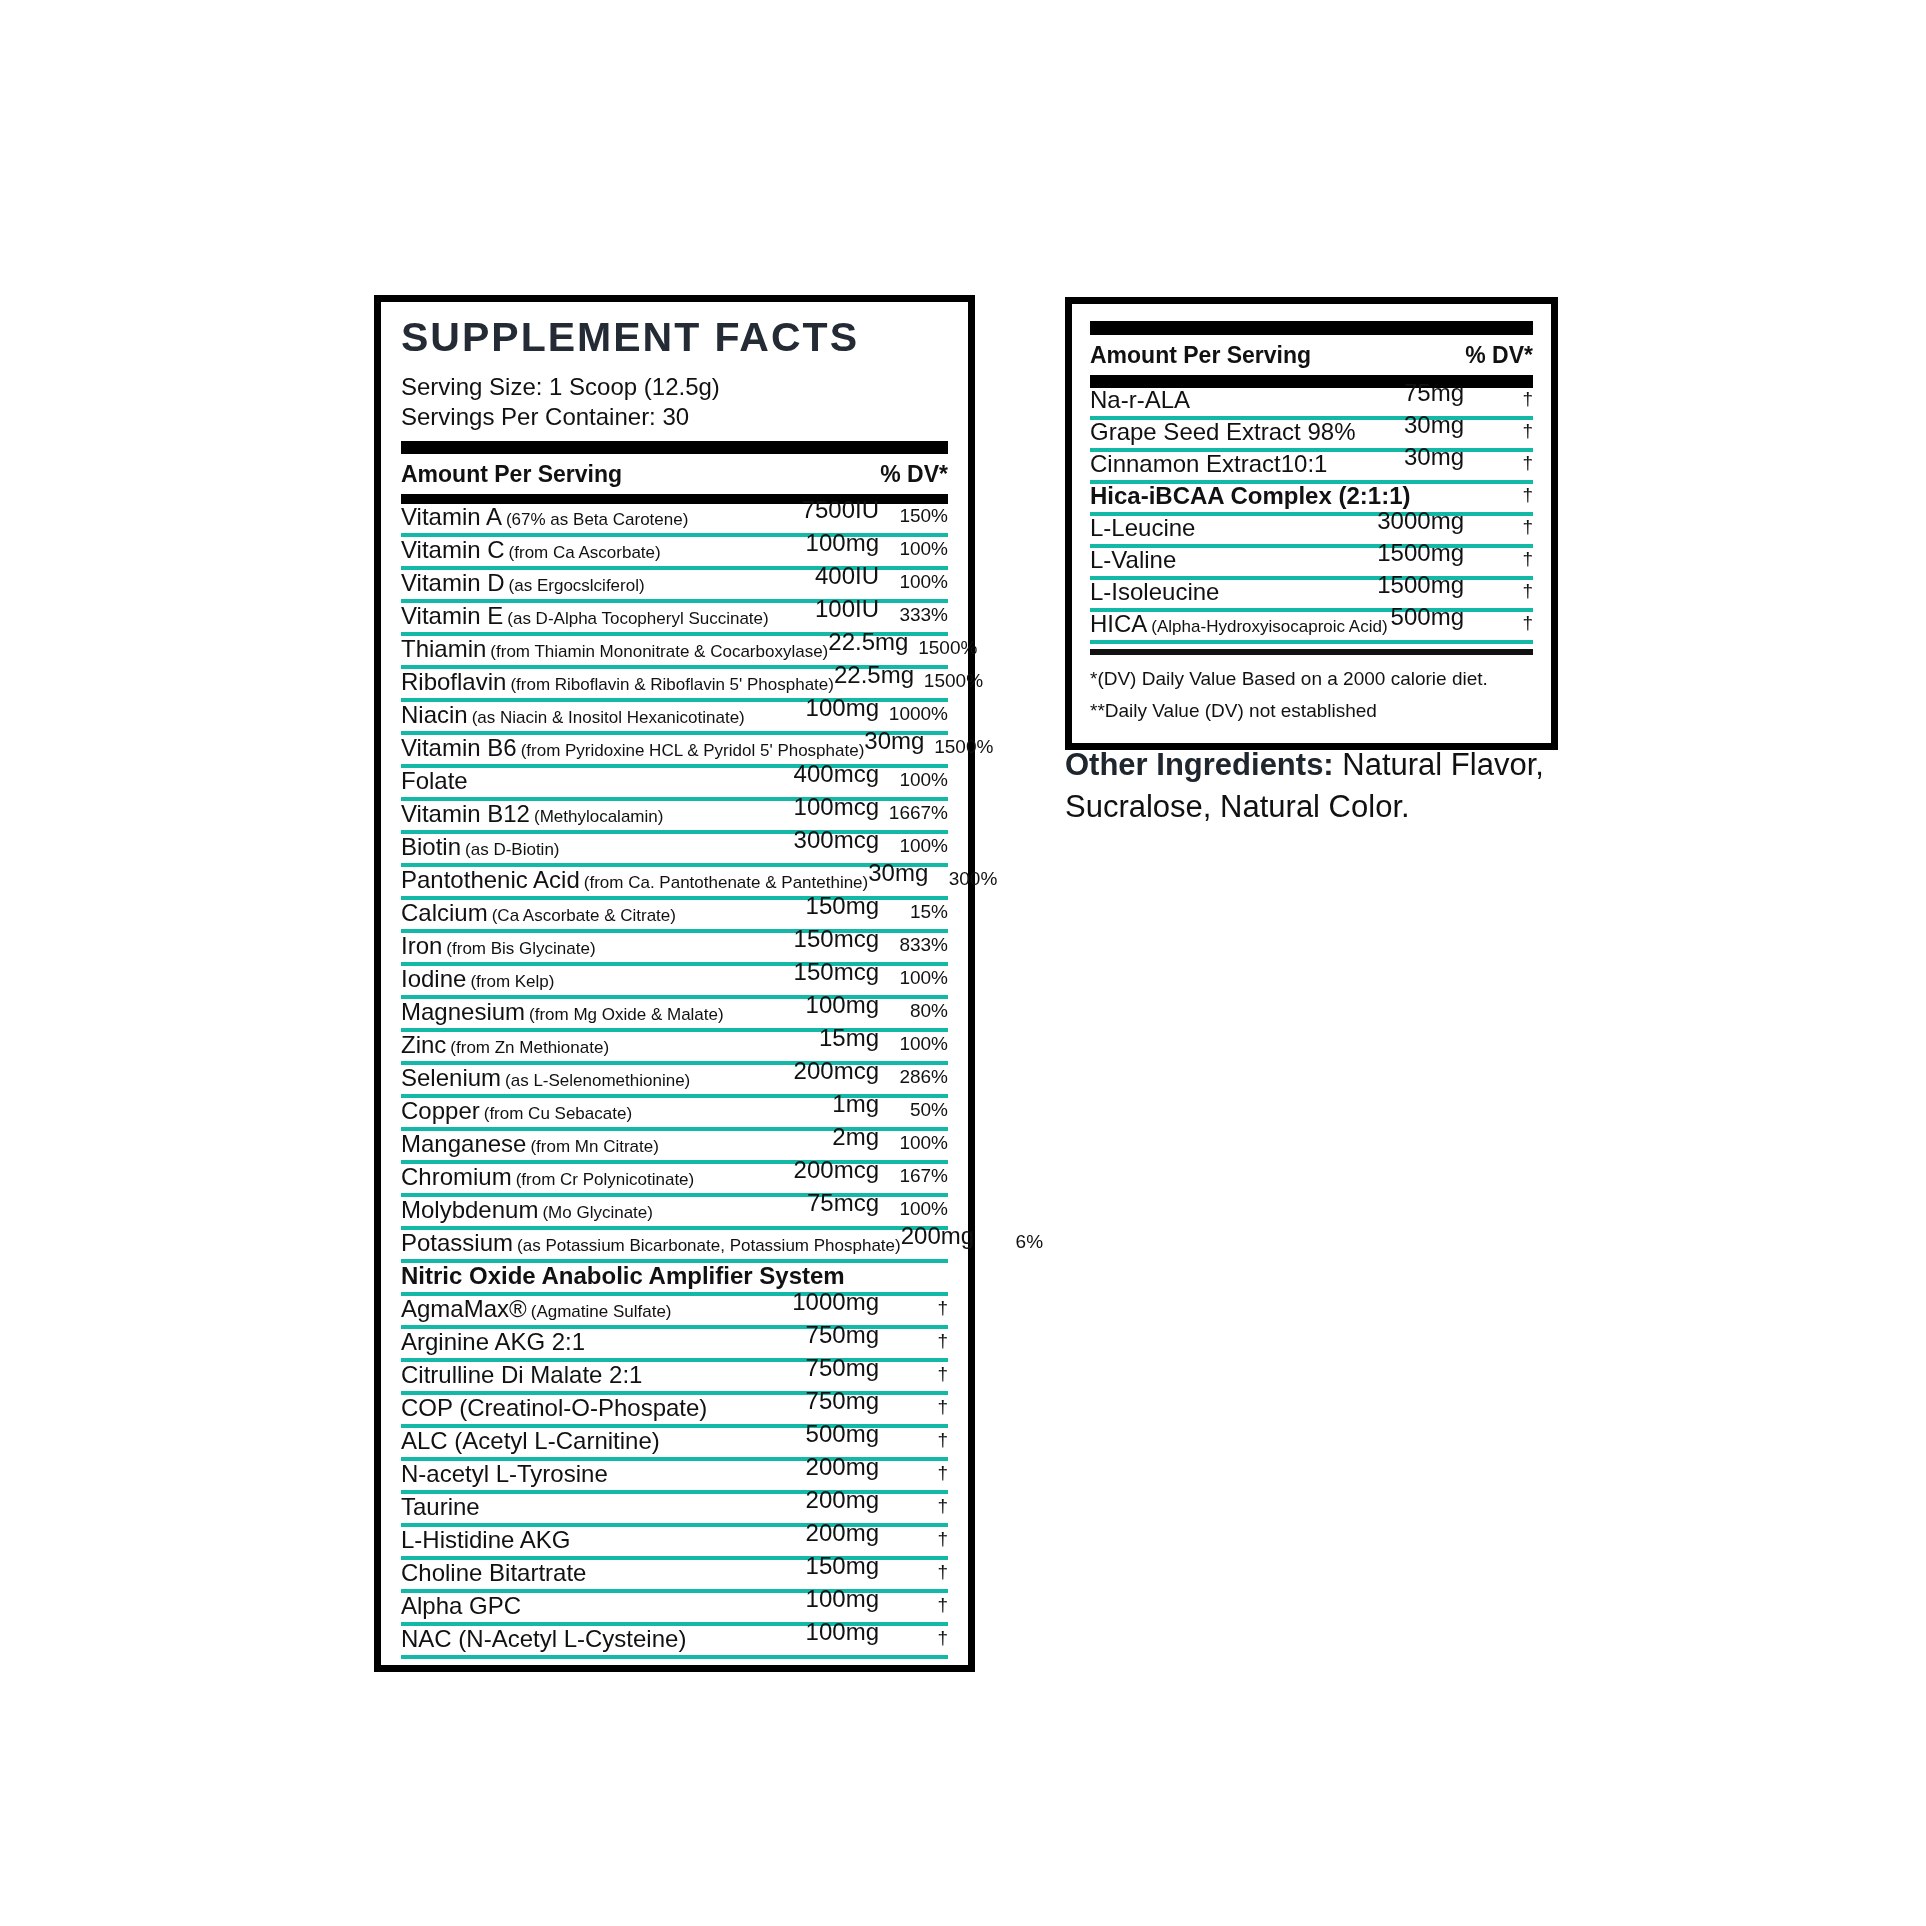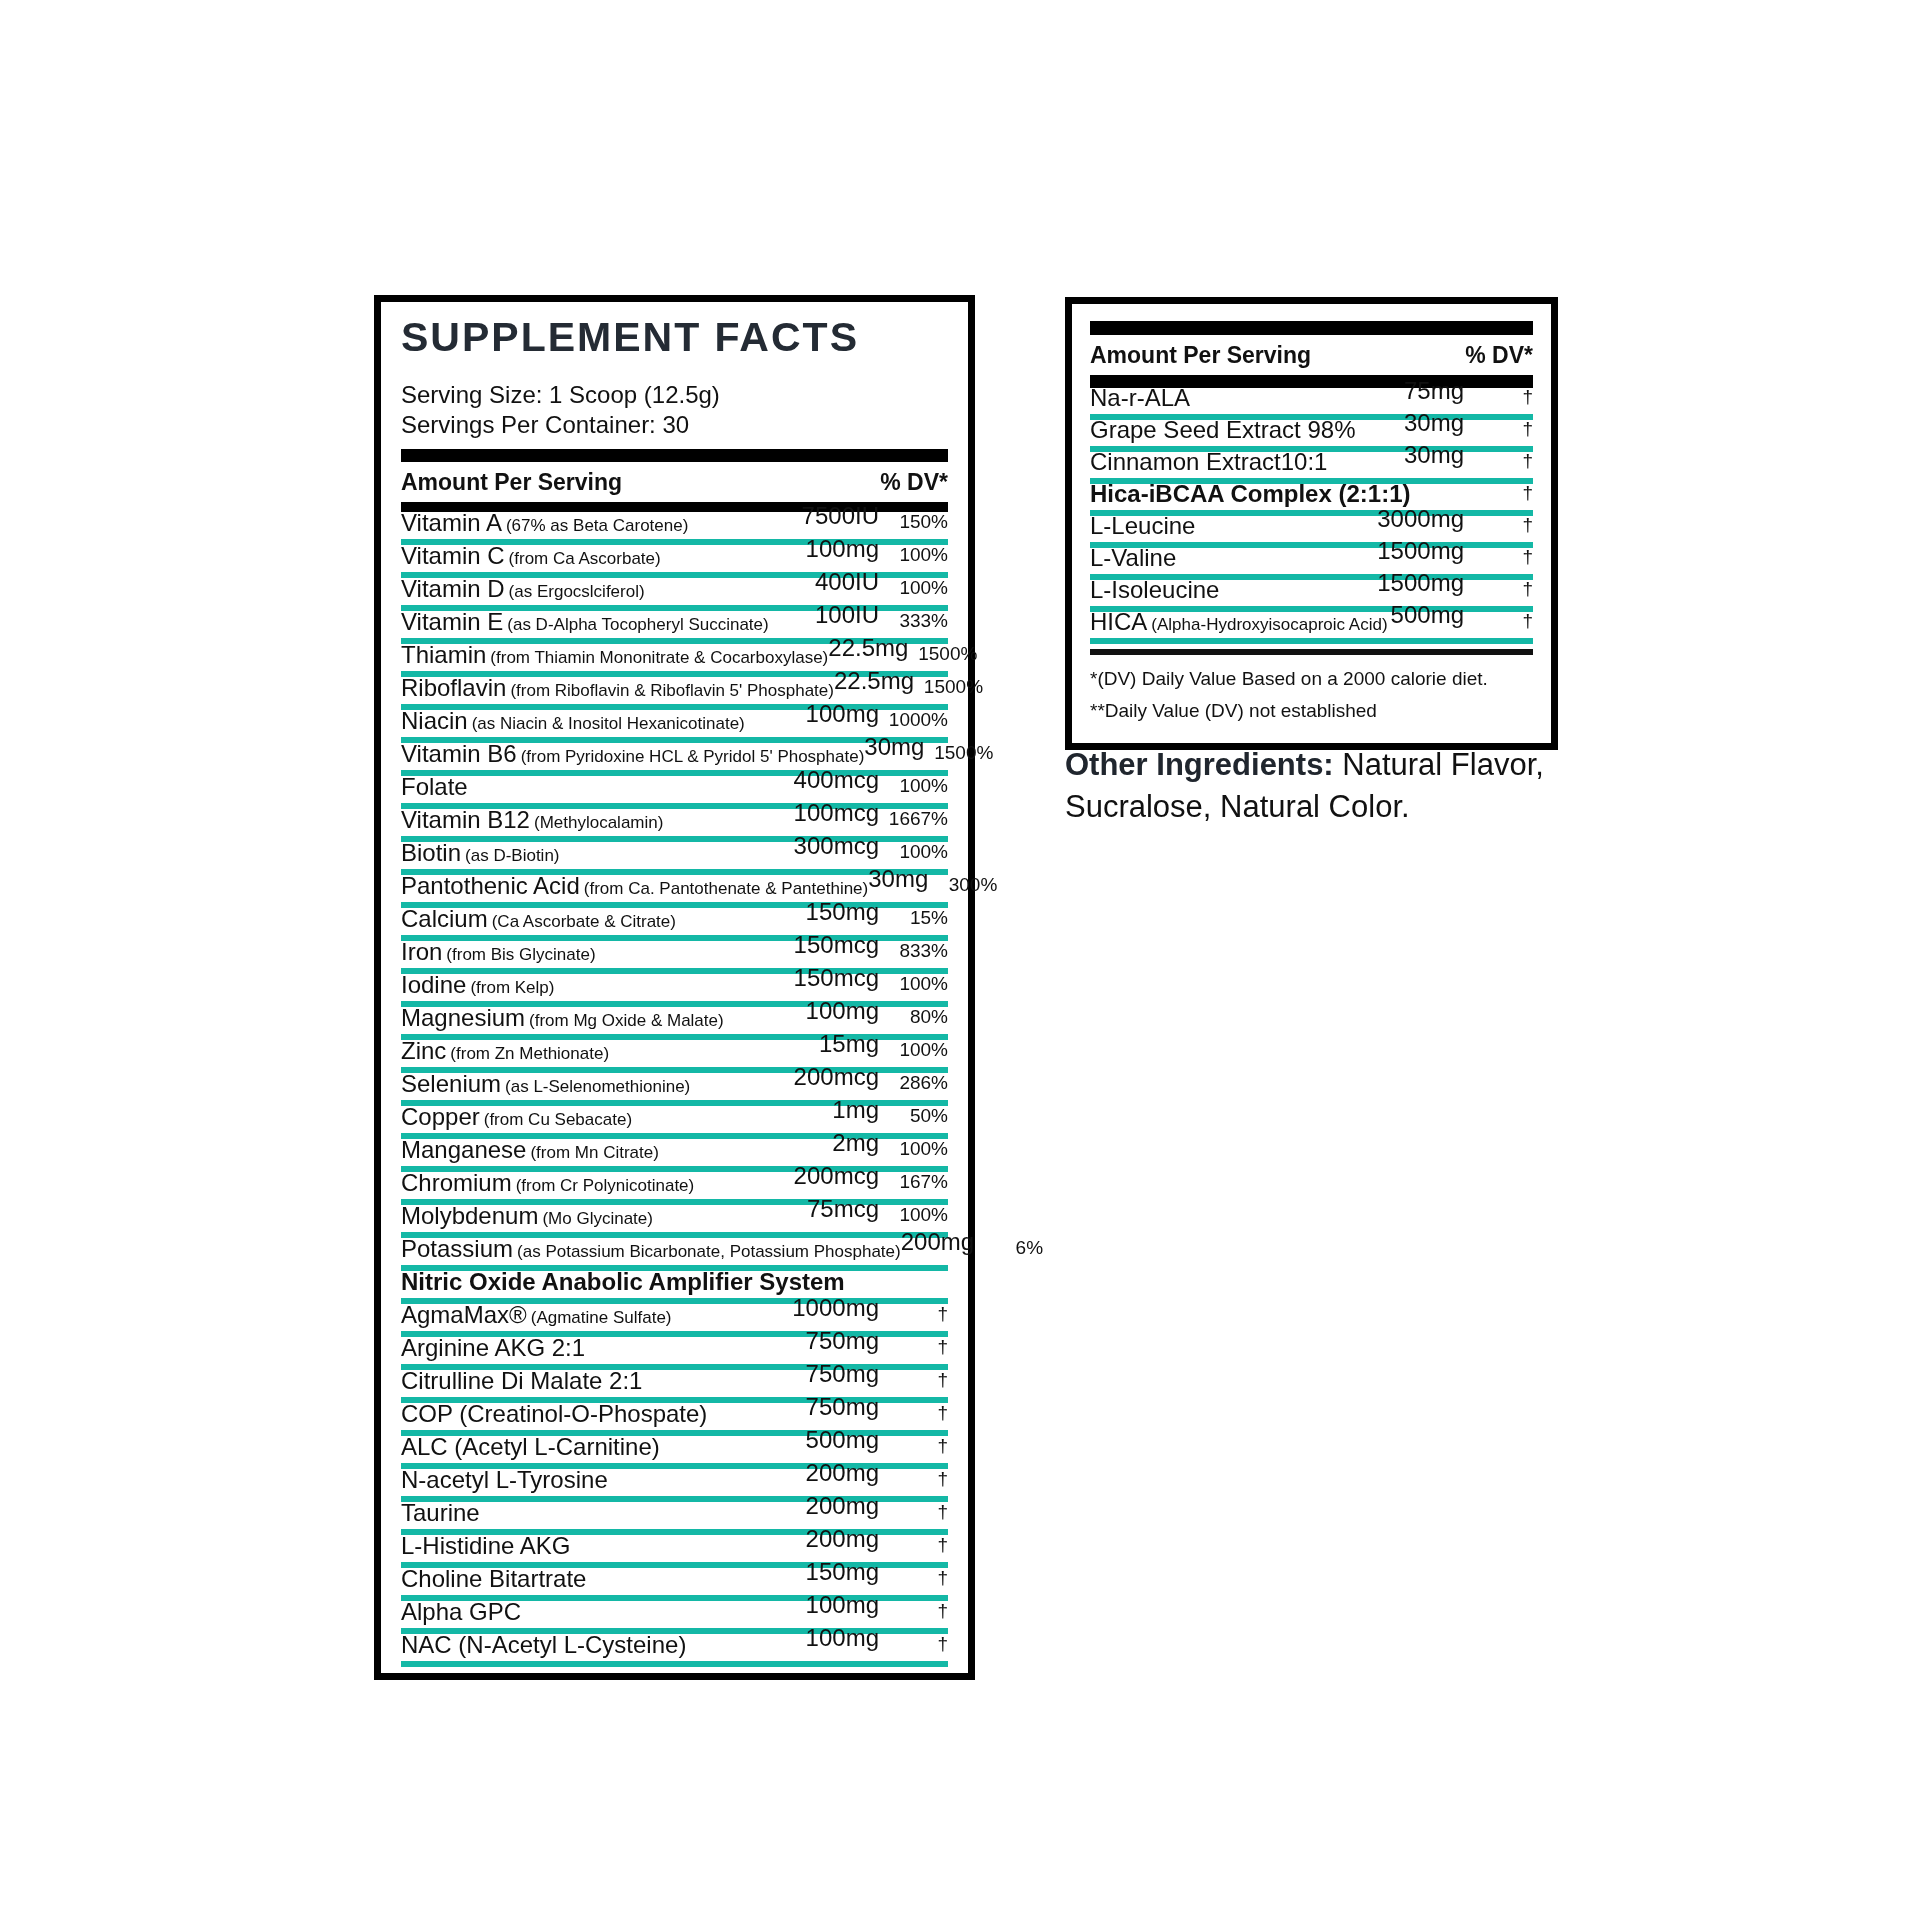--- a/index.html
+++ b/index.html
@@ -38,21 +38,21 @@
 
   .sf-title {
     font-size: 41px;
     font-weight: bold;
     letter-spacing: 2px;
     color: #242b34;
     line-height: 46px;
     white-space: nowrap;
   }
   .serving-block {
-    margin-top: 20px;
+    margin-top: 12px;
     font-size: 24px;
     line-height: 30px;
   }
 
   .bar-thick {
     height: 13px;
     background: #000000;
     margin-top: 9px;
   }
   .bar-thin {
@@ -68,21 +68,21 @@
     padding: 7px 0 6px 0;
   }
 
   
   .rows { }
   .nrow {
     display: flex;
     align-items: flex-end;
     height: 33px;
     box-sizing: border-box;
-    border-bottom: 6px solid #14b8a6;
+    border-bottom: 4px solid #14b8a6;
   }
   .panel-side .nrow { height: 32px; }
   .nrow .name-wrap {
     white-space: nowrap;
     line-height: 25px;
     padding-bottom: 1px;
   }
   .nrow .nname  { font-size: 24px; }
   .nrow .ndetail{ font-size: 17px; margin-left: 4px; }
   .nrow .namount{

